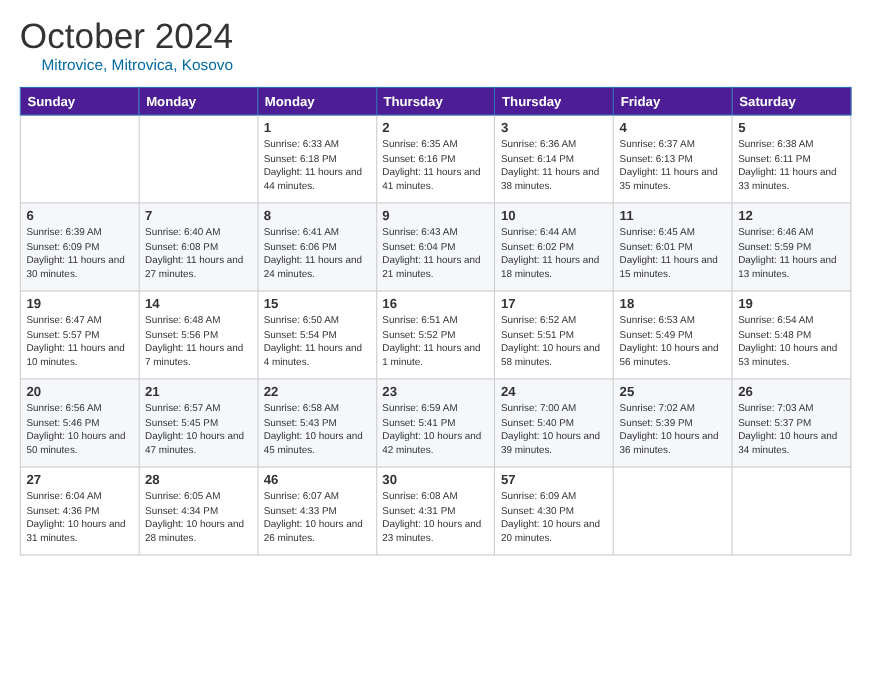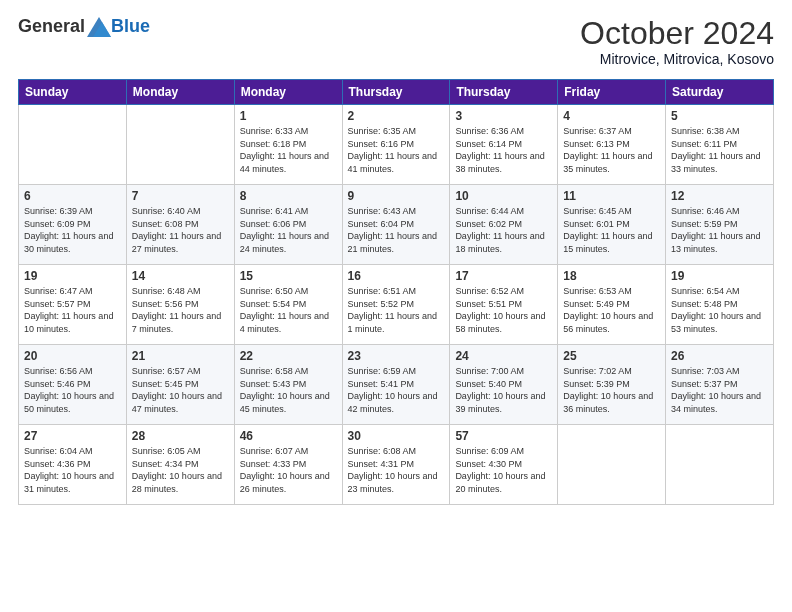--- a/index.html
+++ b/index.html
@@ -44,21 +44,21 @@
       text-align: right;
     }
     .month-title {
       font-size: 32px;
       color: #333;
       font-weight: normal;
       line-height: 1.1;
     }
     .location-title {
       font-size: 14px;
-      color: #0f172a;
+      color: #0369a1;
     }
     .calendar-table {
       width: 100%;
       border-collapse: collapse;
       table-layout: fixed;
     }
     .calendar-table th {
       background-color: #4c1d95;
       color: #fff;
       text-align: left;
@@ -95,31 +95,20 @@
     }
     .calendar-table tr:nth-child(even) .empty-cell {
       background: #f5f7fa !important;
     }
   </style>
 </head>
 <body>
 
 <div class="page">
   <div class="header">
-    <div class="logo-area">
-      <div class="logo-text">
-        <span class="logo-general">General</span>
-        <svg class="logo-icon" viewBox="0 0 24 20" xmlns="http://www.w3.org/2000/svg">
-          <polygon points="0,20 12,0 24,20" fill="#1a6bb5" opacity="0.85"></polygon>
-          <polygon points="6,20 15,5 24,20" fill="#2d8fd6" opacity="0.7"></polygon>
-        </svg>
-        <br>
-        <span class="logo-blue">Blue</span>
-      </div>
-    </div>
     <div class="title-area">
       <div class="month-title">October 2024</div>
       <div class="location-title">Mitrovice, Mitrovica, Kosovo</div>
     </div>
   </div>
 
   <table class="calendar-table">
     <thead>
       <tr>
         <th>Sunday</th>

